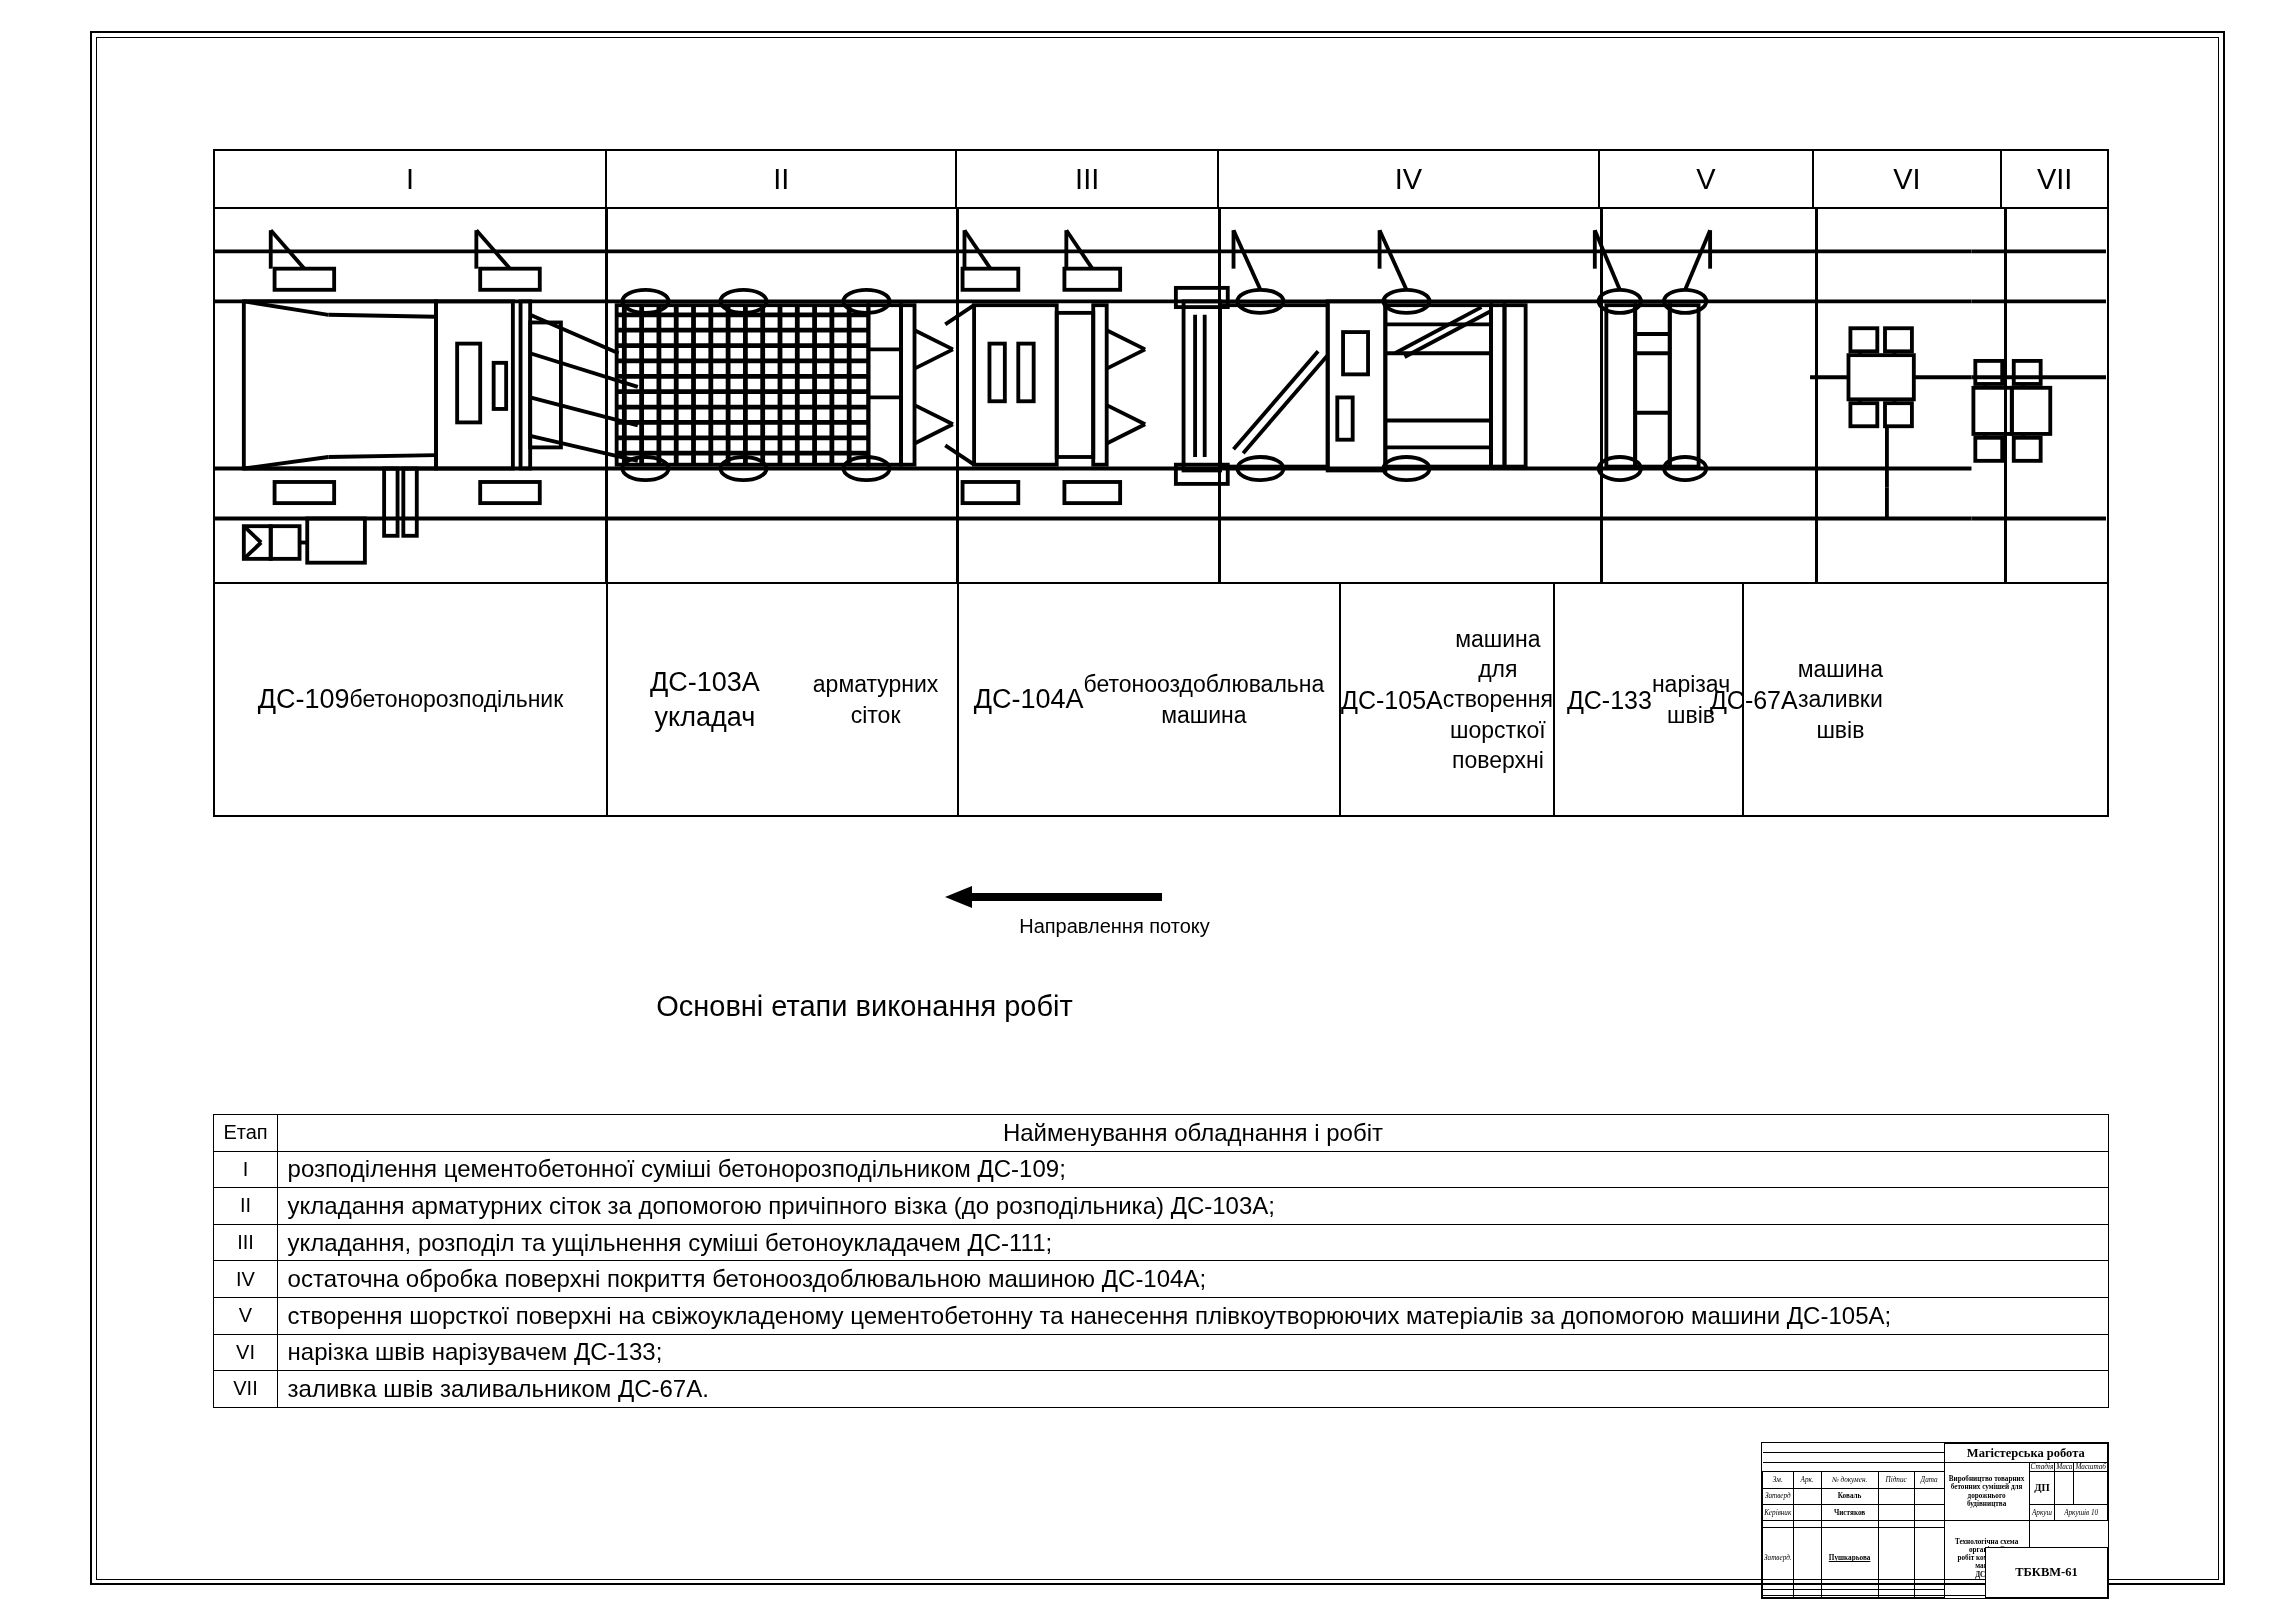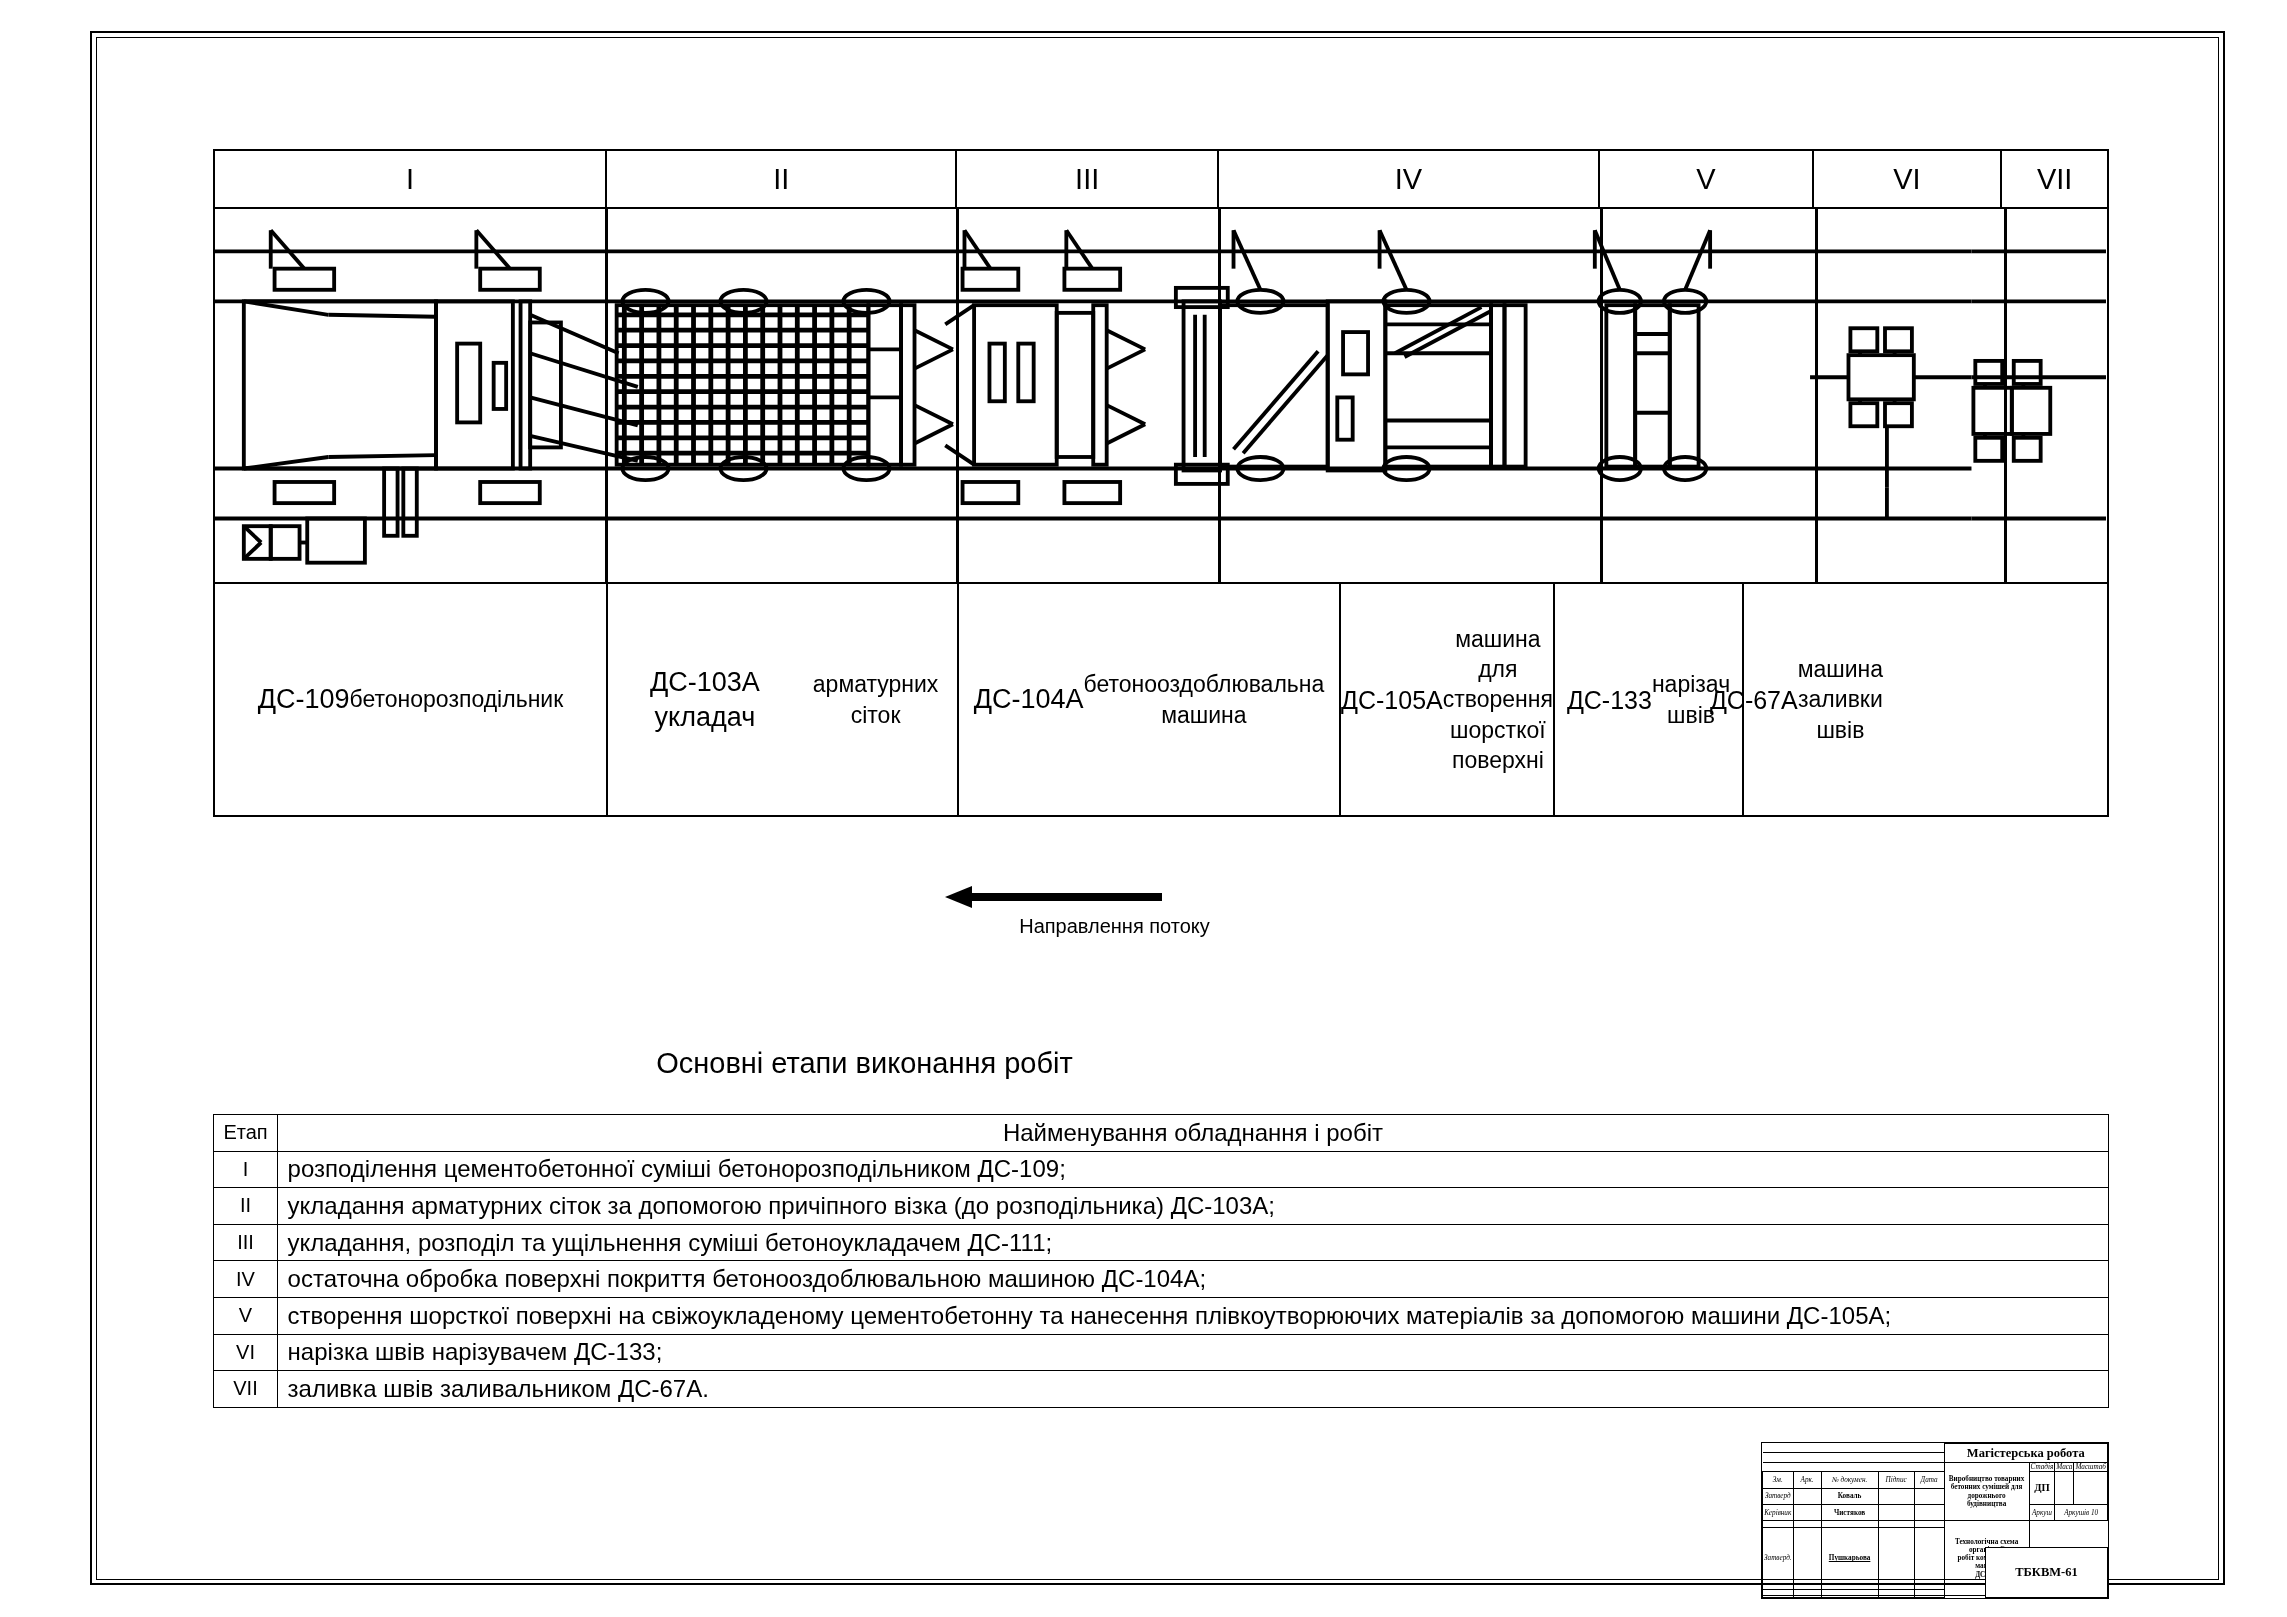--- a/index.html
+++ b/index.html
@@ -51,21 +51,21 @@
   
   #flow{position:absolute;left:932px;top:884px;width:365px;text-align:center;}
   #flow-arrow{position:relative;height:25px;}
   #flow-arrow .shaft{position:absolute;left:38px;top:8.6px;width:192px;height:8.6px;background:#000;}
   #flow-arrow .head{position:absolute;left:13.4px;top:1.9px;width:0;height:0;
     border-top:11.5px solid transparent;border-bottom:11.5px solid transparent;
     border-right:27px solid #000;}
   #flow-label{font-size:20px;margin-top:5.8px;}
 
   
-  #stages-title{position:absolute;left:0;top:1047px;width:2287px;text-align:center;
+  #stages-title{position:absolute;left:0;top:990px;width:2287px;text-align:center;
                 font-size:29px;}
   #stages-title span{position:relative;left:-279px;}
   #stages{position:absolute;left:213px;top:1114px;width:1896px;
           border-collapse:collapse;}
   #stages td,#stages th{border:1.9px solid #000;font-weight:normal;}
   #stages .col-etap{width:63px;text-align:center;font-size:20px;padding:3.8px 0;}
   #stages .col-name{text-align:left;padding:3.8px 9.6px;font-size:24px;}
   #stages thead .col-name{text-align:center;}
   #stages thead td{font-size:24px;}
 

